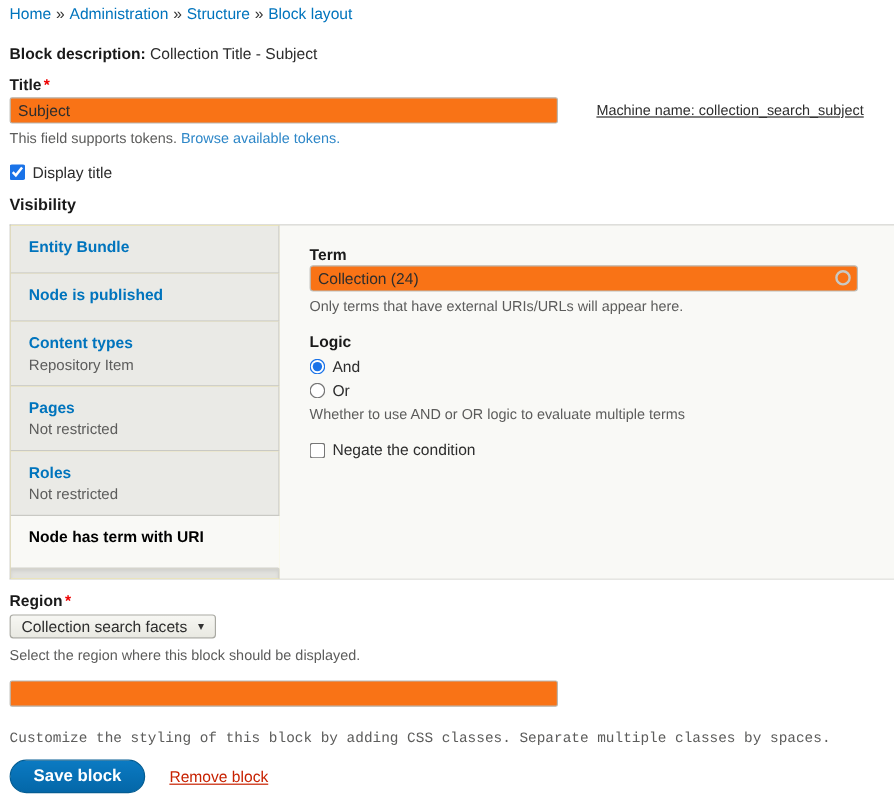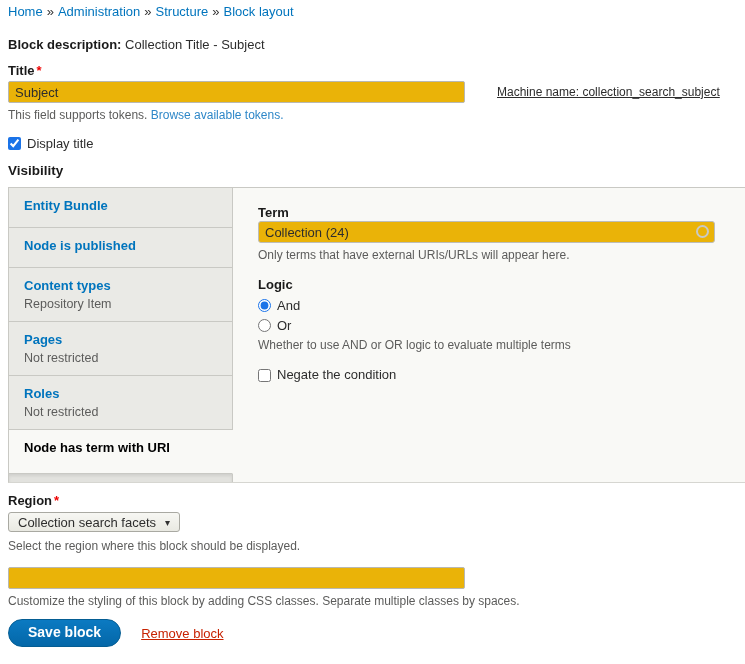--- a/index.html
+++ b/index.html
@@ -27,21 +27,21 @@
   
   .field-label { font-weight: bold; color: #1a1a1a; line-height: 16px; }
   .req { color: #ee0000; font-weight: bold; margin-left: 2px; }
   .description { color: #5c5c5b; font-size: 12px; line-height: 15px; }
   .description a { color: #2e87c8; }
 
   input[type="text"] {
     font-family: "Liberation Sans", "DejaVu Sans", sans-serif;
     font-size: 13px; color: #2d2d2d;
     border: 1px solid #b8b8b3; border-radius: 2px;
-    background: #eab308; padding: 2px 6px; height: 22px;
+    background: #f97316; padding: 2px 6px; height: 22px;
     outline: none;
   }
 
   
   .title-group { margin-top: 10px; }
   .title-row { margin-top: 2px; display: flex; align-items: center; }
   .title-row input { width: 457px; }
   .machine-name { margin-left: 32px; font-size: 12px; color: #2d2d2d; white-space: nowrap; text-decoration: underline; }
   .title-group .description { margin-top: 5px; }
 
@@ -102,21 +102,21 @@
     background: linear-gradient(#f7f7f3, #e9e9e2);
     border: 1px solid #a9a9a2; border-radius: 3px;
     cursor: pointer; color: #2d2d2d;
   }
   .region-select .caret { margin-left: 9px; font-size: 10px; color: #333; }
   .region-group .description { margin-top: 7px; }
 
   
   .css-group { margin-top: 11px; }
   .css-group input { width: 457px; margin-top: 2px; }
-  .css-group .description { margin-top: 5px; }
+  .css-group .description { margin-top: 19px; font-family: Liberation Mono, monospace; }
 
   
   .actions { margin-top: 10px; display: flex; align-items: center; }
   .save-button {
     font-family: "Liberation Sans", "DejaVu Sans", sans-serif;
     background: linear-gradient(#0b7ac2, #0467a8);
     border: 1px solid #045d93;
     border-radius: 15px;
     color: #fff; font-weight: bold; font-size: 14px;
     padding: 4px 19px 6px 19px; height: 28px;

